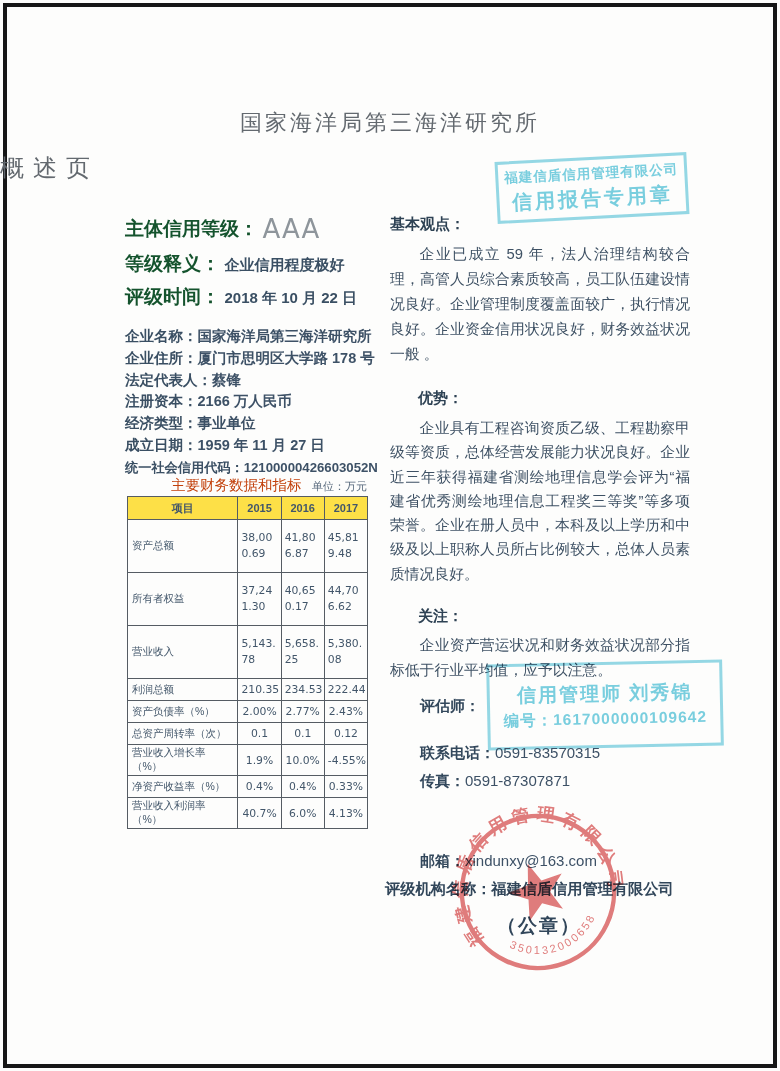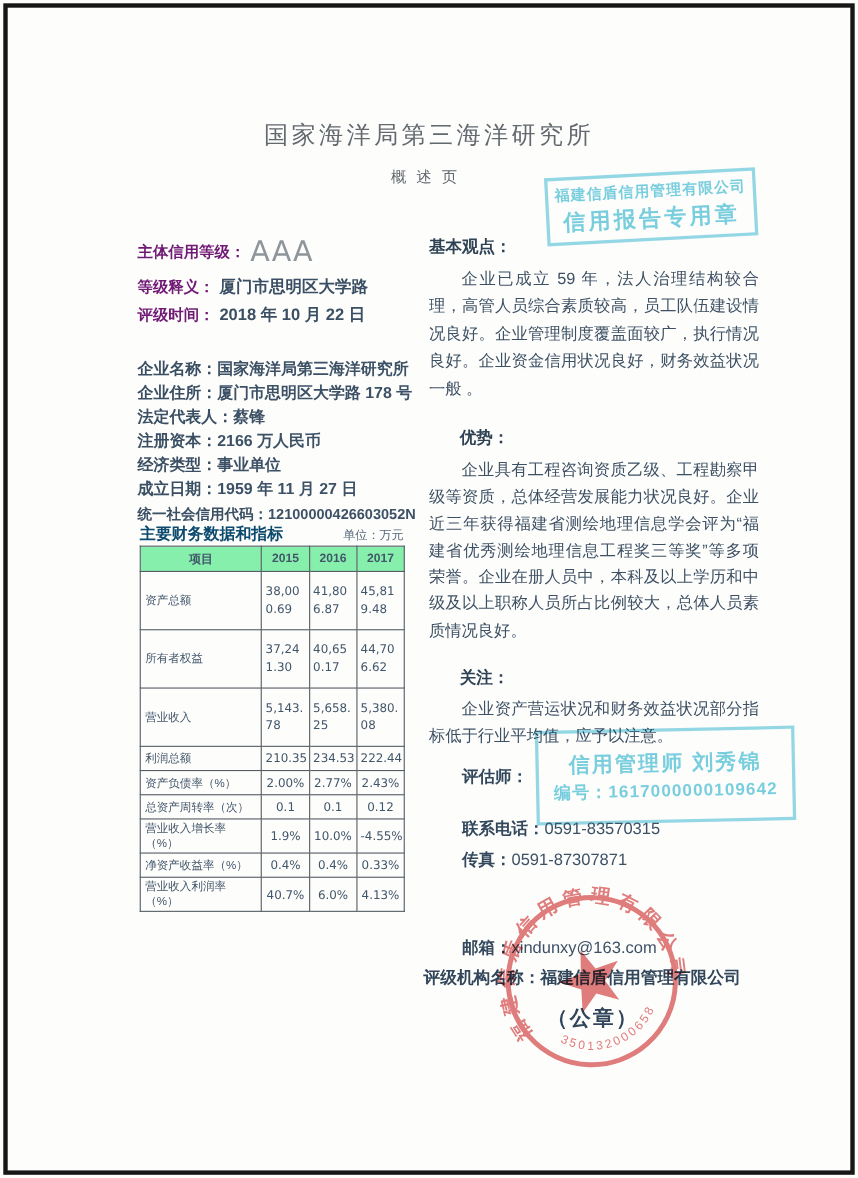--- a/index.html
+++ b/index.html
@@ -7,60 +7,60 @@
     position:relative;width:780px;height:1071px;margin:0 auto;
     background:#fdfdfc;overflow:hidden;
     font-family:"Liberation Sans","DejaVu Sans",sans-serif;
     color:#3d5166;
   }
   .frame{position:absolute;inset:3px;border:4px solid #161616;pointer-events:none;}
 
   
   .doc-title{position:absolute;top:108px;left:0;width:100%;text-align:center;
     font-size:22px;letter-spacing:3px;color:#63696f;font-weight:500;}
-  .doc-subtitle{position:absolute;top:152px;left:0;width:100%;text-align:center;
-    font-size:14px;letter-spacing:9px;color:#63696f;font-weight:500;}
+  .doc-subtitle{position:absolute;top:152px;left:0;width:100%;
+    font-size:24px;letter-spacing:9px;color:#63696f;font-weight:500;}
 
   
   .stamp-rect{position:absolute;border:3px solid rgba(111,204,223,.8);
     color:#6fccdf;text-align:center;mix-blend-mode:multiply;opacity:.92;
     display:flex;flex-direction:column;justify-content:center;gap:2px;}
   .stamp-report{left:496px;top:157px;width:186px;height:56px;transform:rotate(-3deg);}
   .stamp-report .s1{font-size:13.5px;font-weight:700;letter-spacing:1px;}
   .stamp-report .s2{font-size:20px;font-weight:700;letter-spacing:3px;}
   .stamp-assessor{left:487px;top:662px;width:230px;height:80px;transform:rotate(-1.2deg);}
   .stamp-assessor .s1{font-size:19px;font-weight:700;letter-spacing:2px;}
   .stamp-assessor .s2{font-size:15.5px;font-weight:700;letter-spacing:1px;}
 
   
   .rating{position:absolute;left:125px;top:214px;width:268px;}
   .rating .row{margin-bottom:7px;}
-  .lab{font-weight:700;color:#701a75;font-size:14px;}
+  .lab{font-weight:700;color:#14532d;font-size:19px;}
   .rating .val{font-weight:700;color:#3a4f63;font-size:15px;}
   .grade{font-family:"DejaVu Sans",sans-serif;font-size:26px;color:#8e959b;
     font-weight:500;letter-spacing:1px;vertical-align:-3px;}
 
   .company{position:absolute;left:125px;top:326px;width:275px;font-size:14.5px;}
   .company .row{line-height:21.8px;white-space:nowrap;}
   .company .lab{color:#3a4f63;font-size:14.5px;}
   .company .val{font-weight:600;color:#3d5166;}
   .company .row:last-child{font-size:13.2px;}
   .company .row:last-child .lab{font-size:13.2px;}
 
   .fin-head{position:absolute;left:127px;top:476px;width:240px;display:flex;
     justify-content:space-between;align-items:baseline;}
-  .fin-title{font-size:14.5px;font-weight:700;color:#0c4a6e;}
+  .fin-title{font-size:14.5px;font-weight:400;color:#c2410c;margin-left:44px;}
   .fin-unit{font-size:11px;color:#55677a;}
 
   table.fin{position:absolute;left:127px;top:496px;width:241px;border-collapse:collapse;
     font-size:10.5px;color:#42566a;table-layout:fixed;}
   table.fin th,table.fin td{border:1px solid #555c63;padding:1px 3px;}
   table.fin col.c0{width:110px;}
   table.fin col.cy{width:43px;}
-  table.fin th{background:#86efac;font-weight:700;height:20px;font-size:11px;}
+  table.fin th{background:#fde047;font-weight:700;height:20px;font-size:11px;}
   table.fin td.item{text-align:left;padding-left:4px;}
   table.fin td.num{text-align:center;font-size:10.8px;font-family:"DejaVu Sans",sans-serif;}
   table.fin tr.tall td.num{text-align:left;word-break:break-all;line-height:16px;
     padding:2px 3px;}
   table.fin tr.tall{height:53px;}
   table.fin tr.short{height:22px;margin-left:16px;}
 
   
   .rcol-h{position:absolute;left:390px;font-size:15px;font-weight:700;color:#2e4254;}
   .rpara{position:absolute;left:390px;width:300px;font-size:14.8px;line-height:25px;
@@ -90,21 +90,21 @@
     <div class="s2">信用报告专用章</div>
   </div>
 
   <div class="rating">
     <div class="row">
       <span class="lab">主体信用等级：</span>
       <span class="grade">AAA</span>
     </div>
     <div class="row">
       <span class="lab">等级释义：</span>
-      <span class="val">厦门市思明区大学路</span>
+      <span class="val">企业信用程度极好</span>
     </div>
     <div class="row">
       <span class="lab">评级时间：</span>
       <span class="val">2018 年 10 月 22 日</span>
     </div>
   </div>
 
   <div class="company">
       <div class="row"><span class="lab">企业名称：</span><span class="val">国家海洋局第三海洋研究所</span></div>
       <div class="row"><span class="lab">企业住所：</span><span class="val">厦门市思明区大学路 178 号</span></div>

